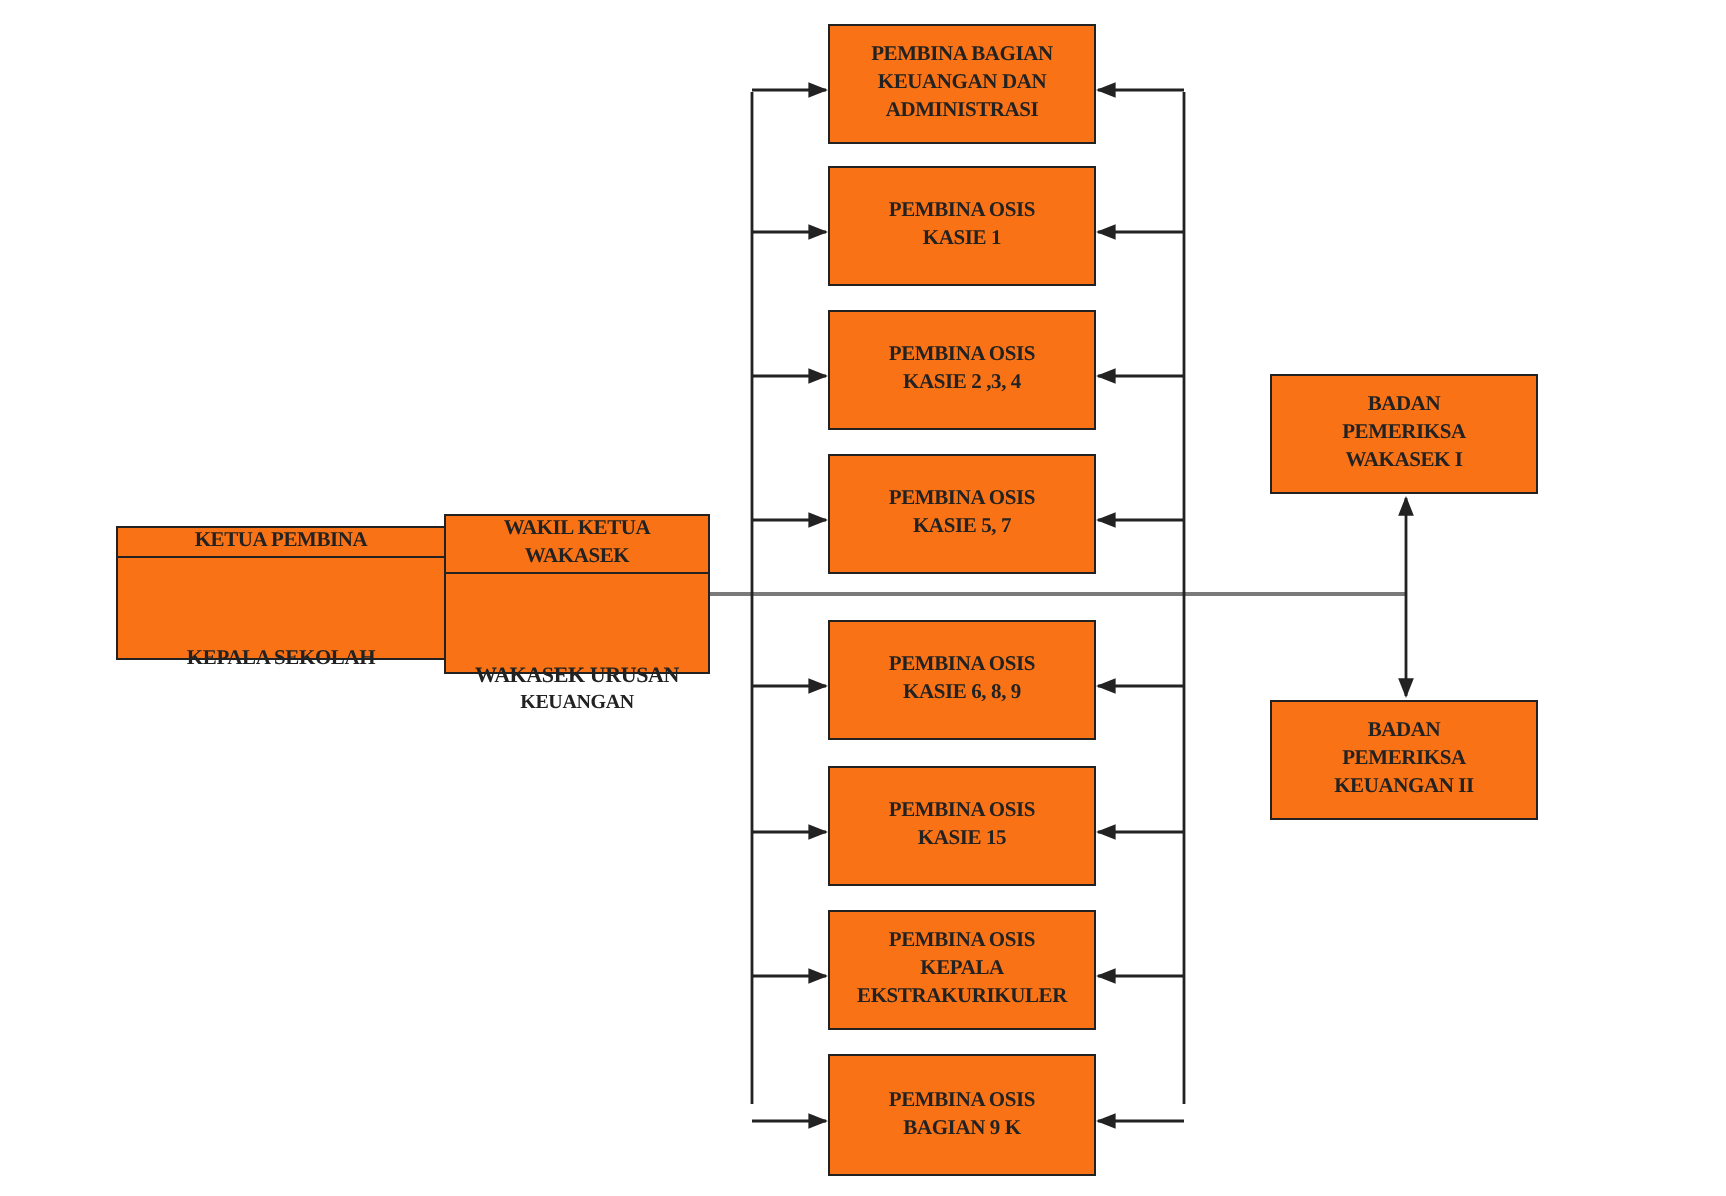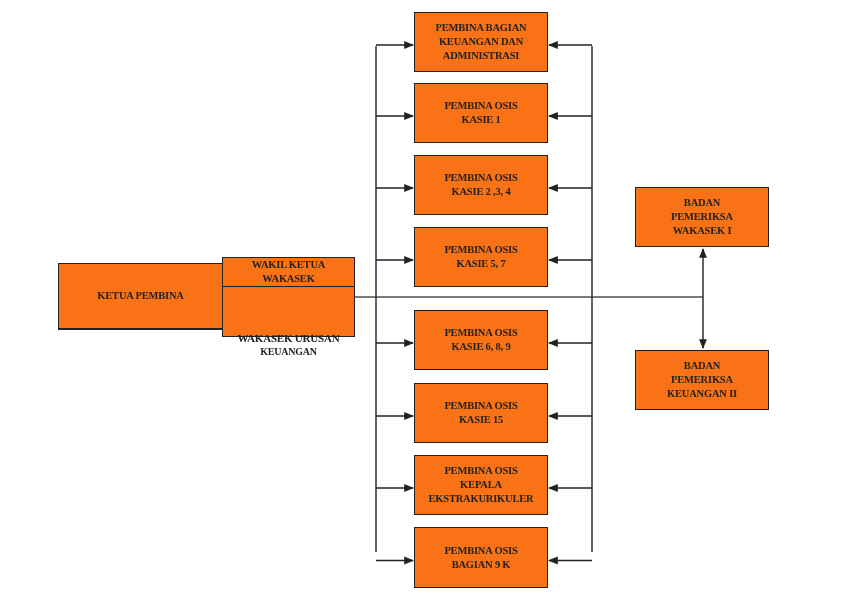--- a/index.html
+++ b/index.html
@@ -52,20 +52,23 @@
         <line x1="592" y1="560.5" x2="549" y2="560.5" stroke="#222" stroke-width="1.4" marker-end="url(#arr)"></line>
       </g>
 
     <line x1="703" y1="297" x2="703" y2="249" stroke="#222" stroke-width="1.4" marker-end="url(#arr)"></line>
     <line x1="703" y1="297" x2="703" y2="348" stroke="#222" stroke-width="1.4" marker-end="url(#arr)"></line>
   </svg>
 
   <div class="box split" style="left:58px;top:263px;width:165px;height:67px;">
     <div class="half top">
         <span class="ln">KETUA PEMBINA</span>
+      </div>
+    <div class="half">
+        <span class="ln">KEPALA SEKOLAH</span>
       </div>
   </div>
 
   <div class="box split" style="left:222px;top:257px;width:133px;height:80px;">
     <div class="half top">
       <span class="ln">WAKIL KETUA</span>
       <span class="ln">WAKASEK</span>
     </div>
     <div class="half">
       <span class="ln" style="font-size:11px">WAKASEK URUSAN</span>

